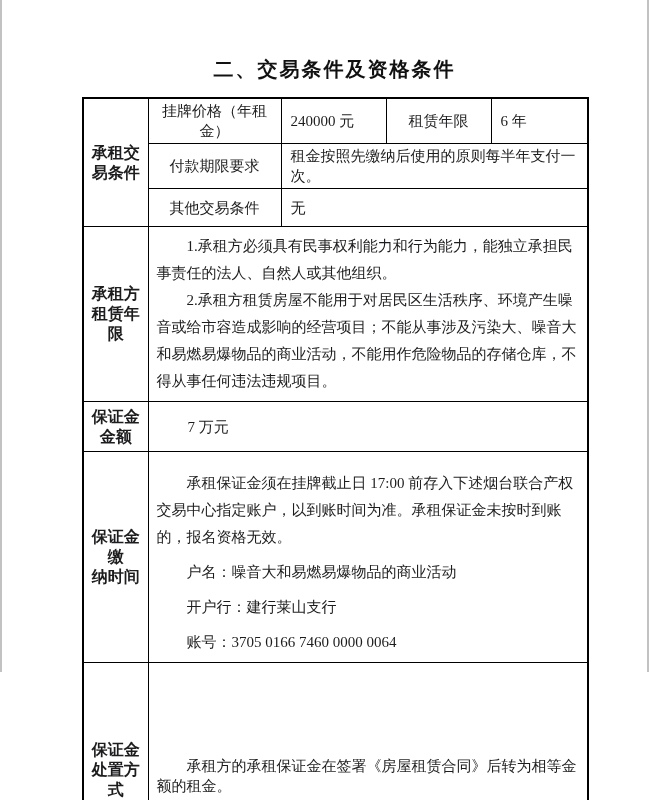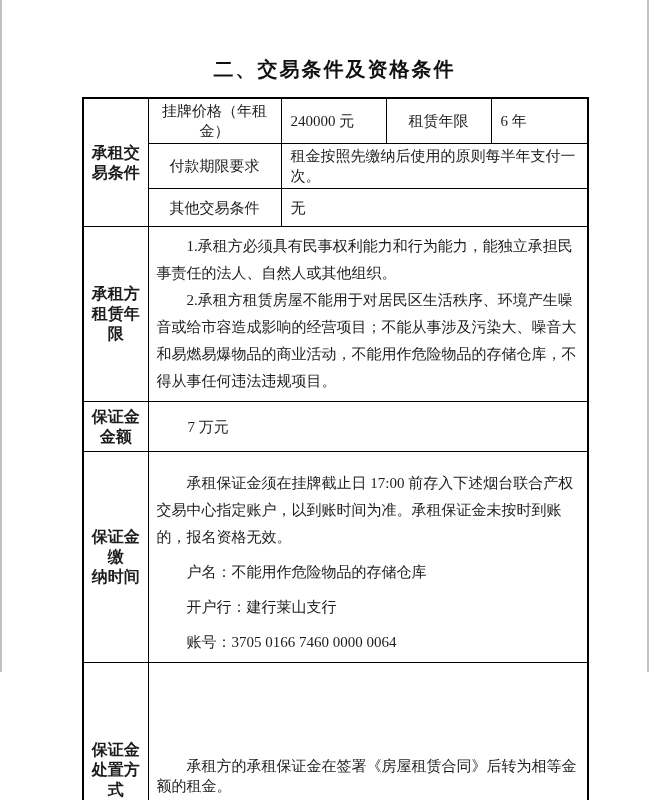--- a/index.html
+++ b/index.html
@@ -119,21 +119,21 @@
         <tr class="r-amt">
           <td class="hcell">保证金
 金额</td>
           <td class="body indent" colspan="4">7 万元</td>
         </tr>
         <tr class="r-pay">
           <td class="hcell">保证金缴
 纳时间</td>
           <td class="paras" colspan="4">
             <p>承租保证金须在挂牌截止日 17:00 前存入下述烟台联合产权交易中心指定账户，以到账时间为准。承租保证金未按时到账的，报名资格无效。</p>
-            <p class="bank-line">户名：不能用作危险物品的存储仓库</p>
+            <p class="bank-line">户名：噪音大和易燃易爆物品的商业活动</p>
             <p class="bank-line">开户行：建行莱山支行</p>
             <p class="bank-line">账号：3705 0166 7460 0000 0064</p>
           </td>
         </tr>
         <tr class="r-disp">
           <td class="hcell">保证金
 处置方式</td>
           <td class="paras" colspan="4">
             <p>承租方的承租保证金在签署《房屋租赁合同》后转为相等金额的租金。</p>
           </td>

